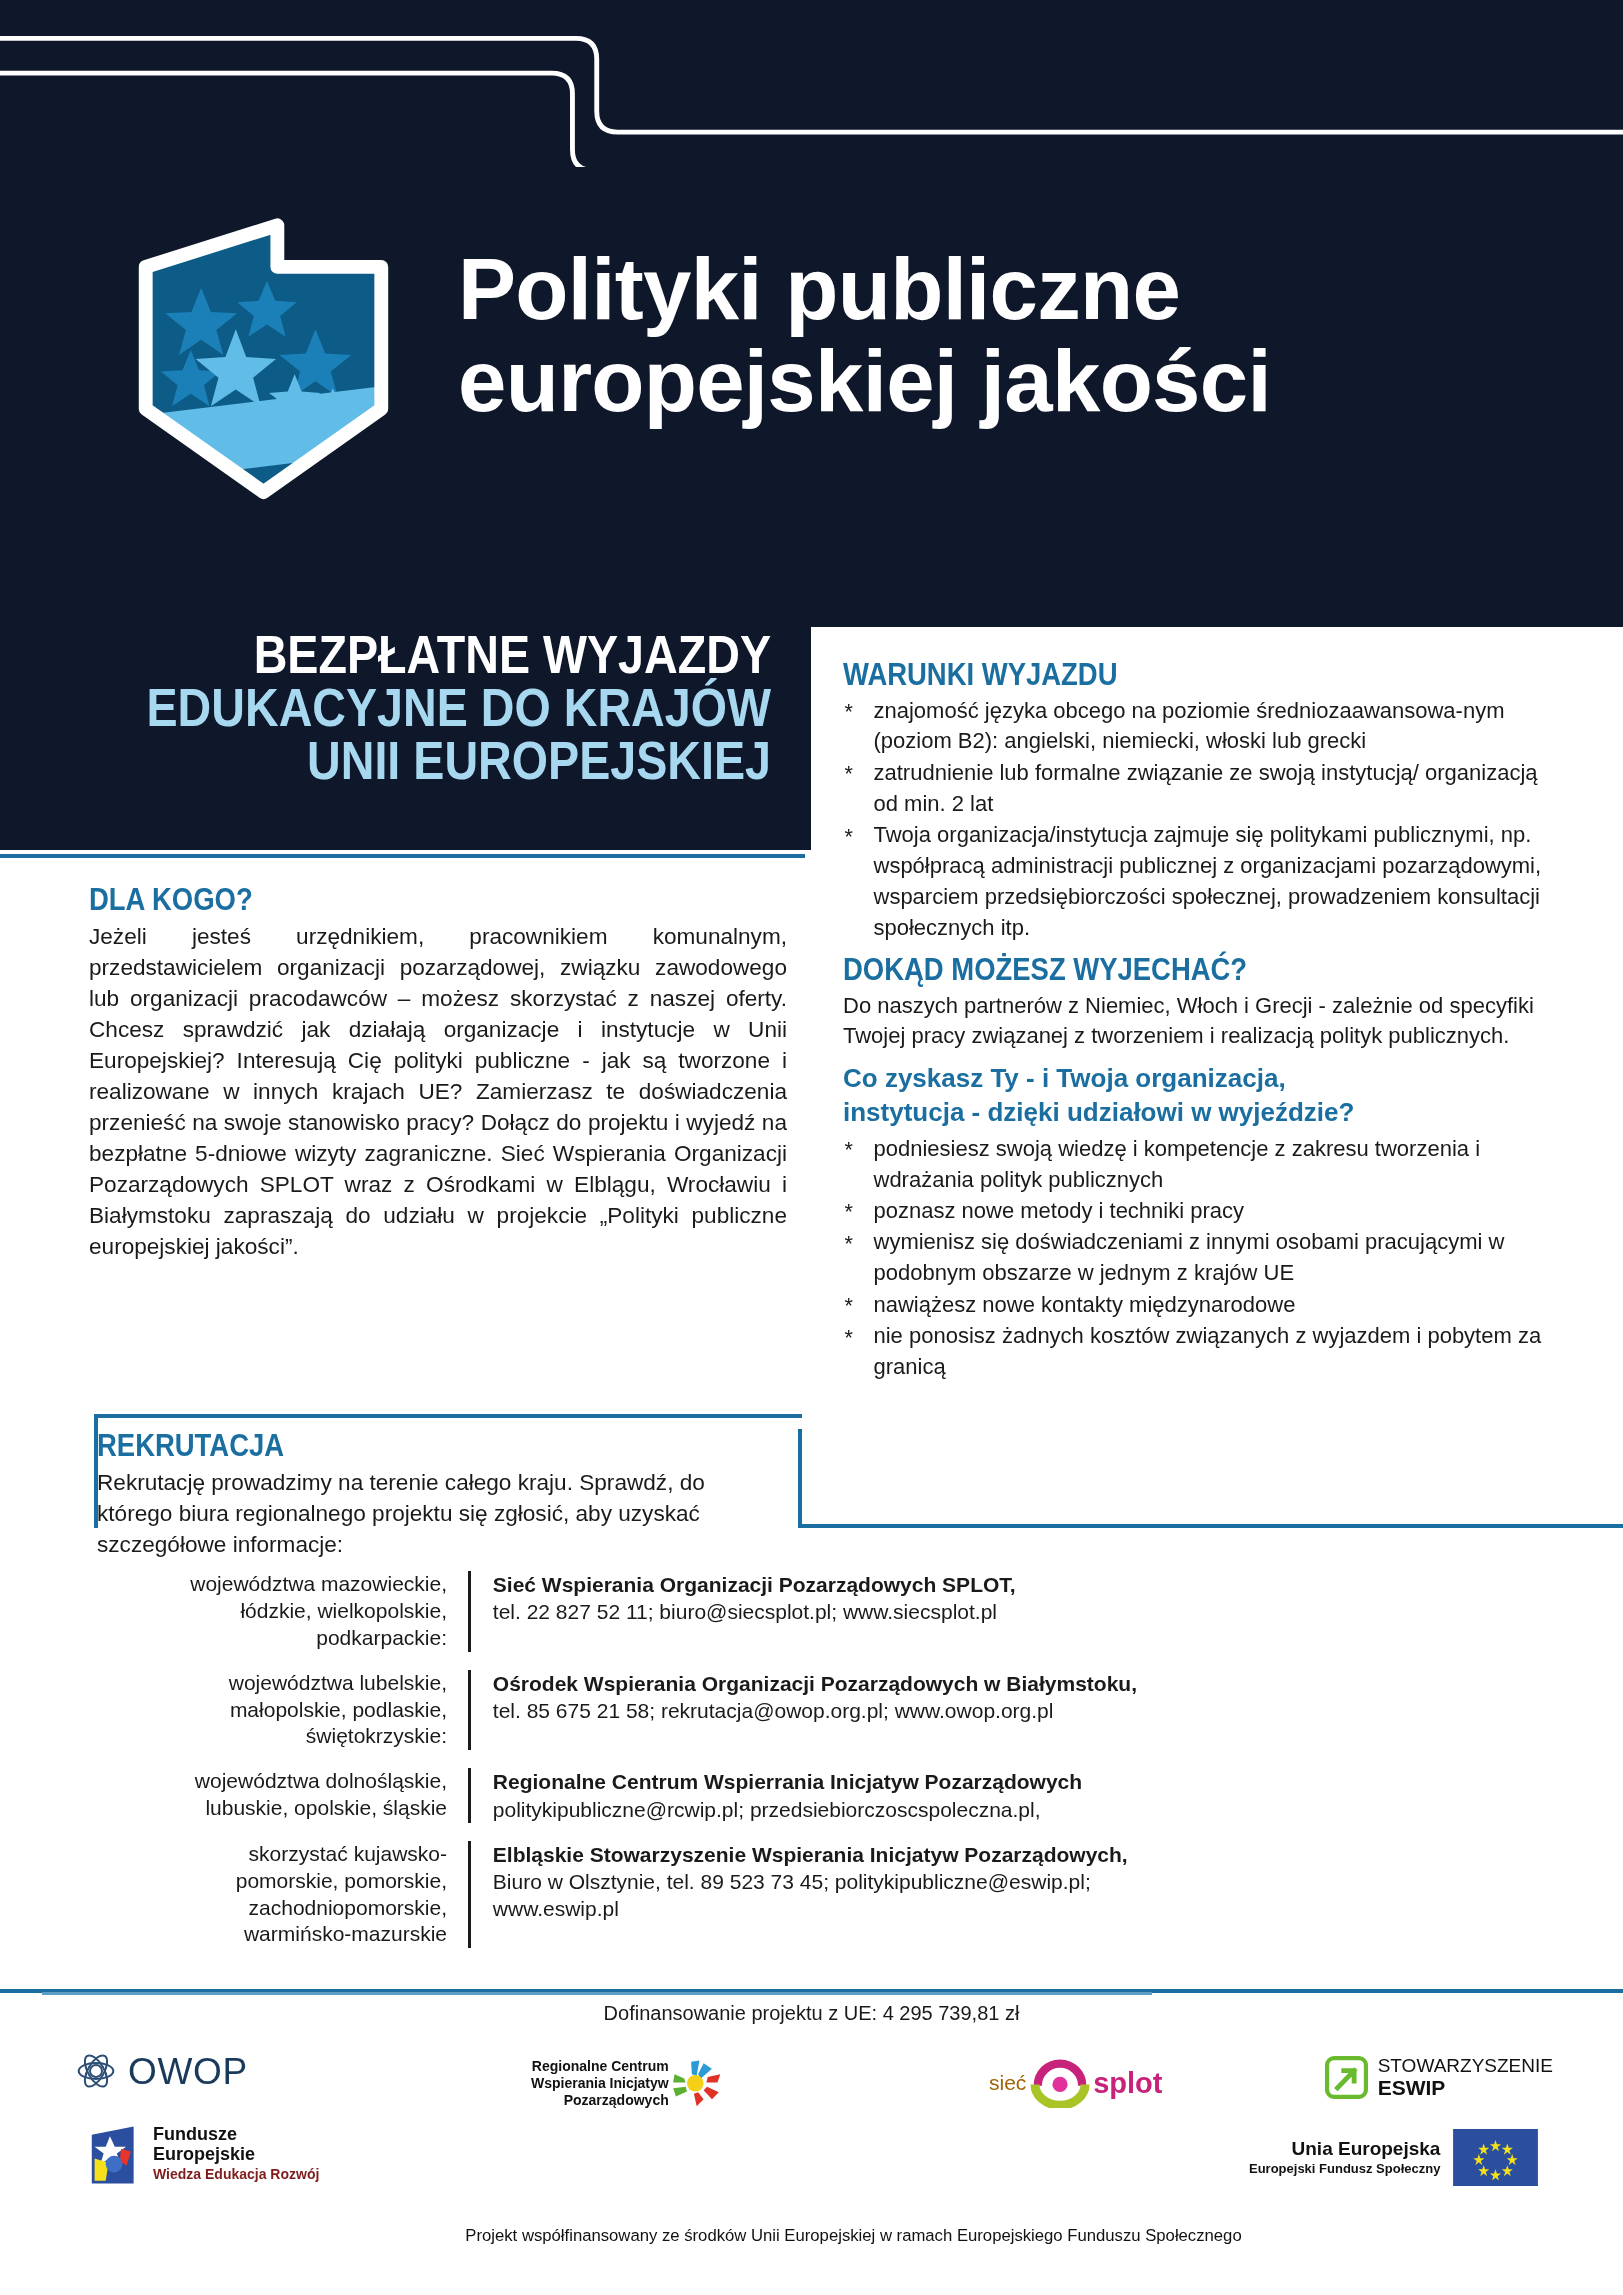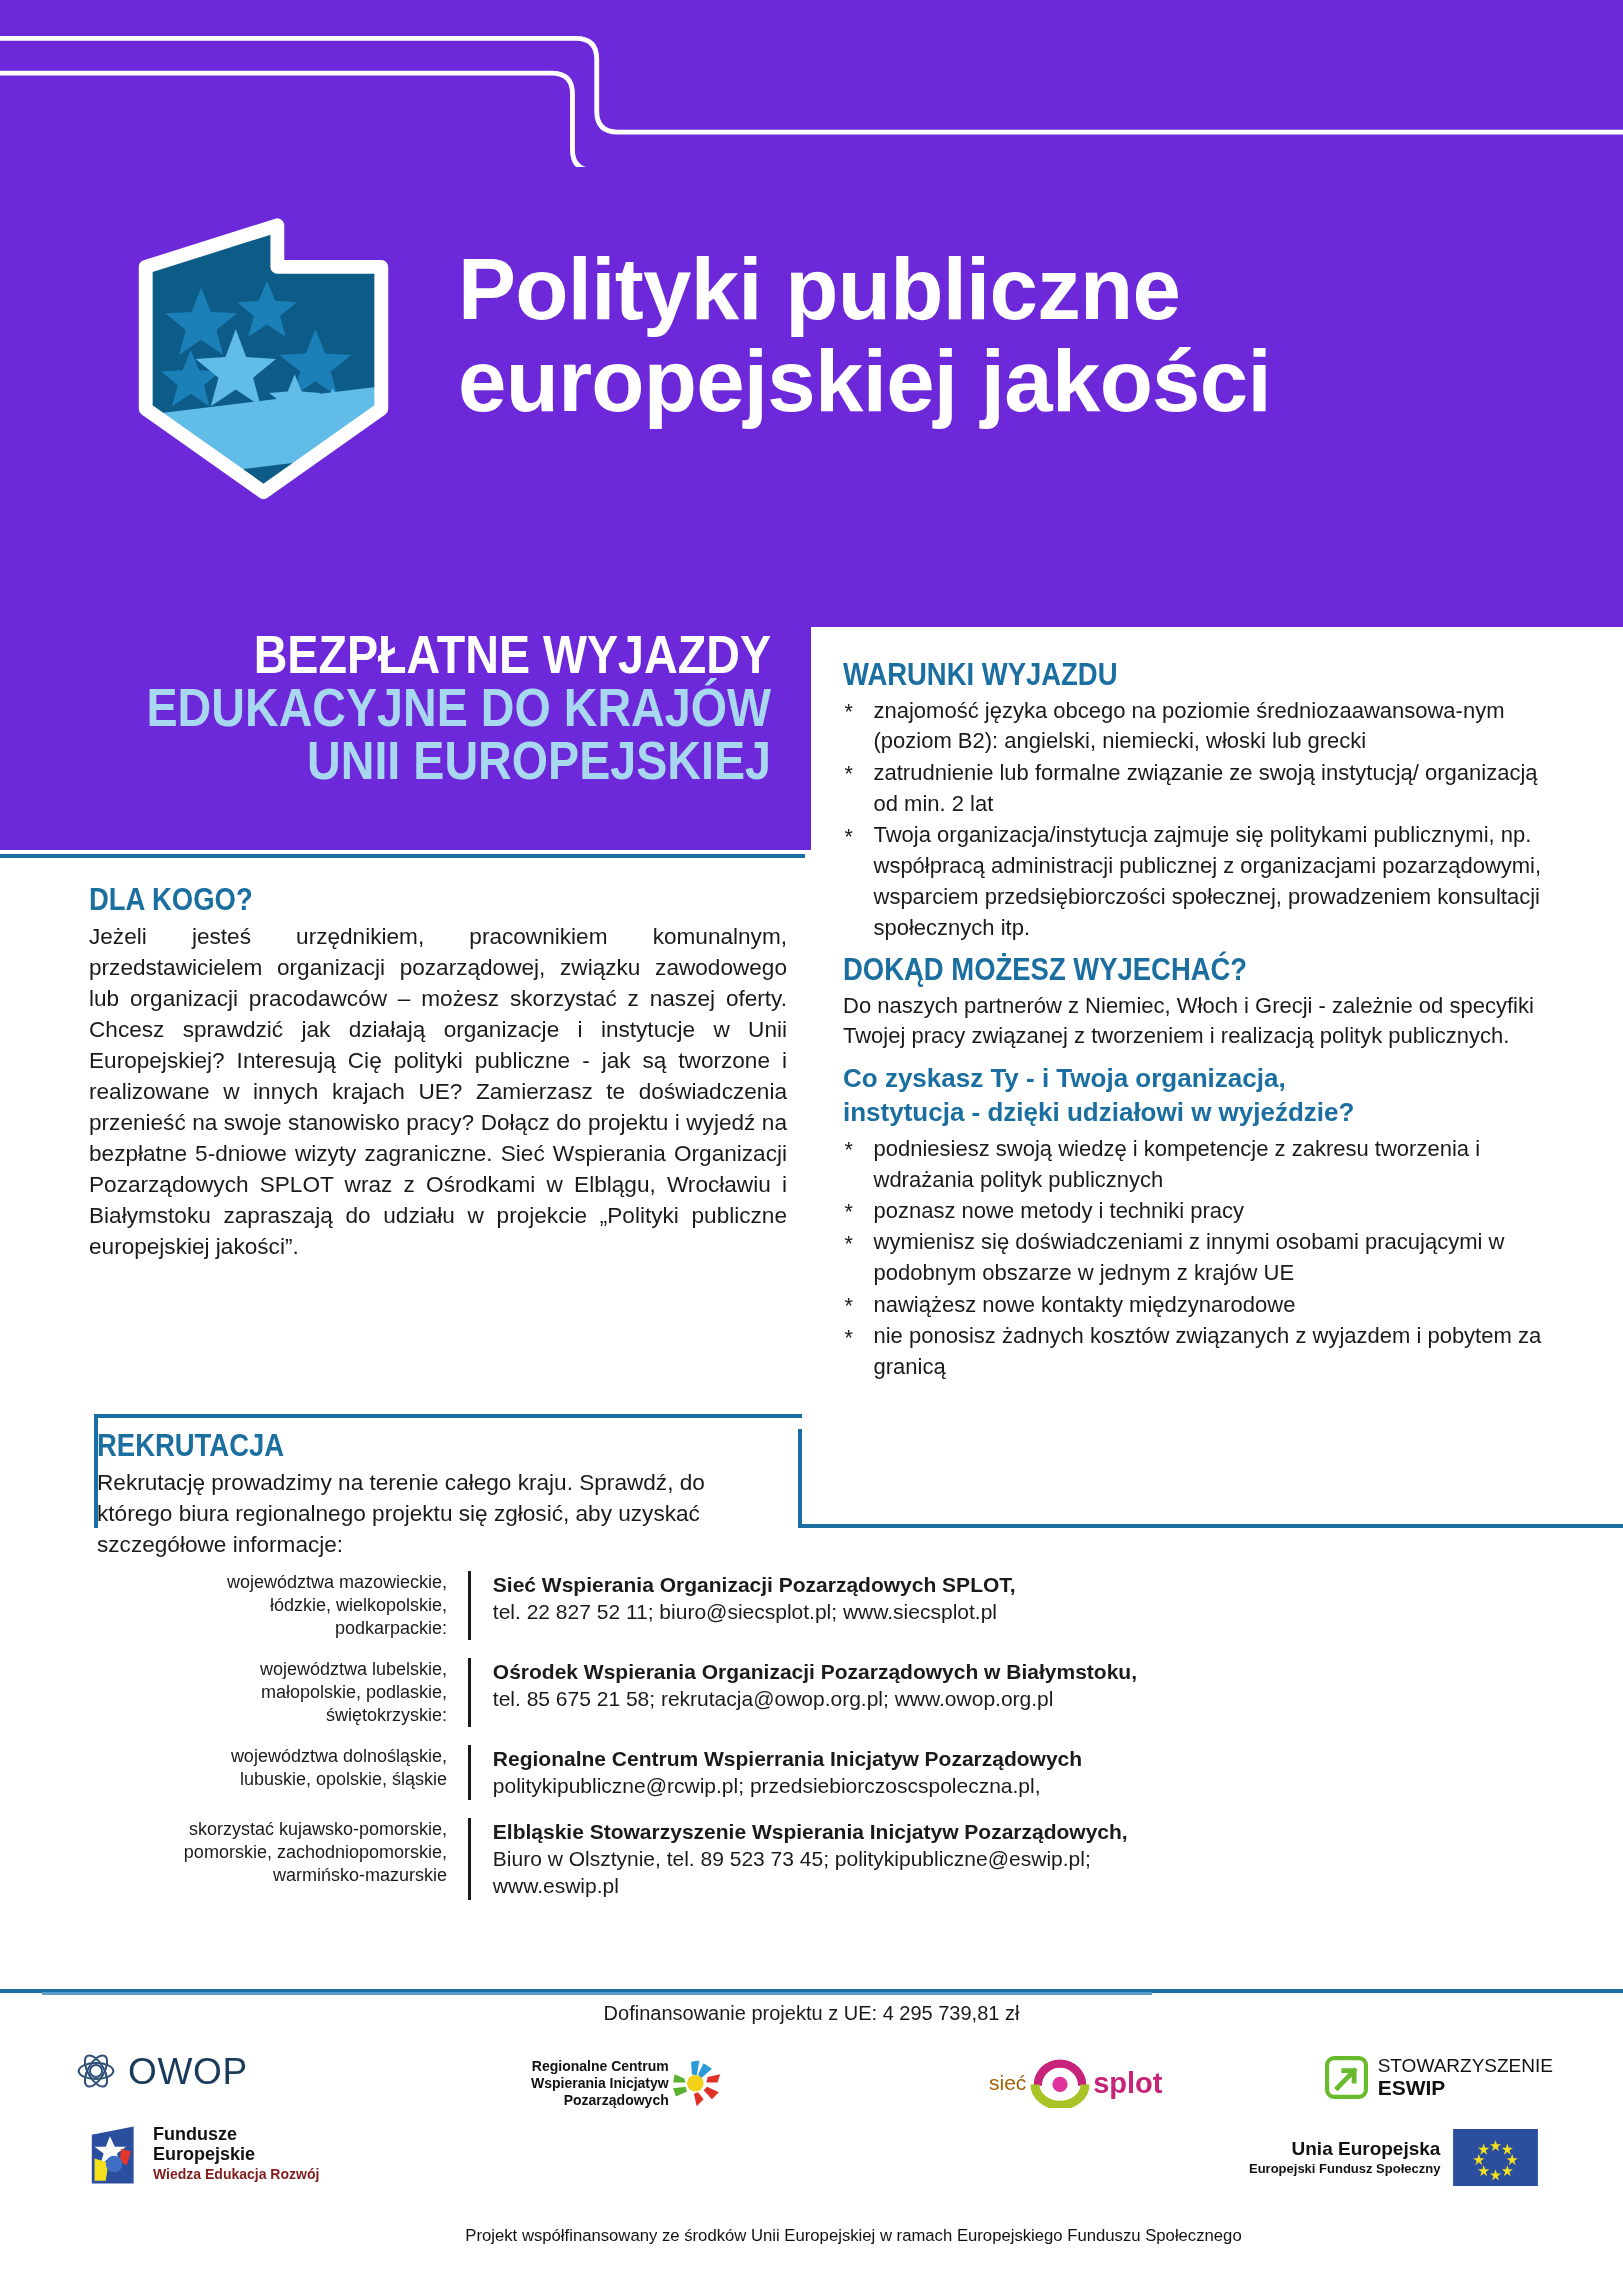--- a/index.html
+++ b/index.html
@@ -10,21 +10,21 @@
     background: #ffffff;
     position: relative;
     overflow: hidden;
   }
 
   
   .header-blue {
     position: absolute;
     left: 0; top: 0;
     width: 1623px; height: 850px;
-    background: #6d28d9;
+    background: #0f172a;
   }
   
   .deco-lines { position: absolute; left: 0; top: 0; width: 1623px; height: 167px; }
 
   
   .shield-logo {
     position: absolute; left: 118px; top: 201px;
     width: 291px; height: 305px;
   }
 
@@ -178,21 +178,21 @@
     left: 177px; top: 1571px;
     width: 1318px;
   }
   .contact-row { display: flex; margin-bottom: 18px; }
   .contact-row:last-child { margin-bottom: 0; }
   .c-regions {
     width: 291px;
     text-align: right;
     padding-right: 21px;
     color: #1a1a1a;
-    font-size: 18px;
+    font-size: 21px;
     line-height: 1.28;
   }
   .c-sep { width: 2.8px; background: #1a1a1a; flex: 0 0 2.8px; }
   .c-info {
     padding-left: 22px;
     color: #1a1a1a;
     font-size: 21px;
     line-height: 1.3;
     flex: 1;
   }

